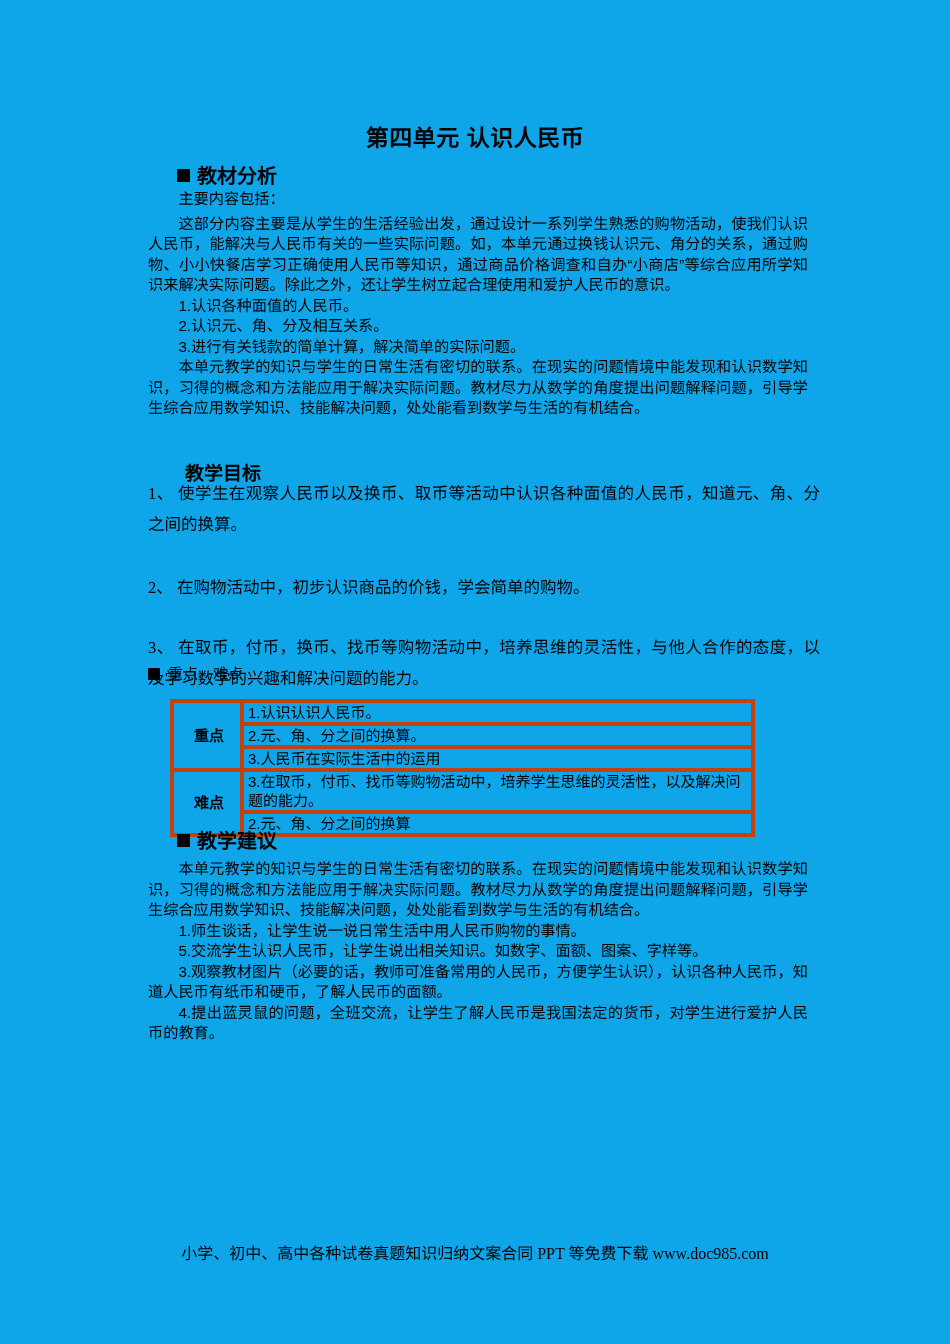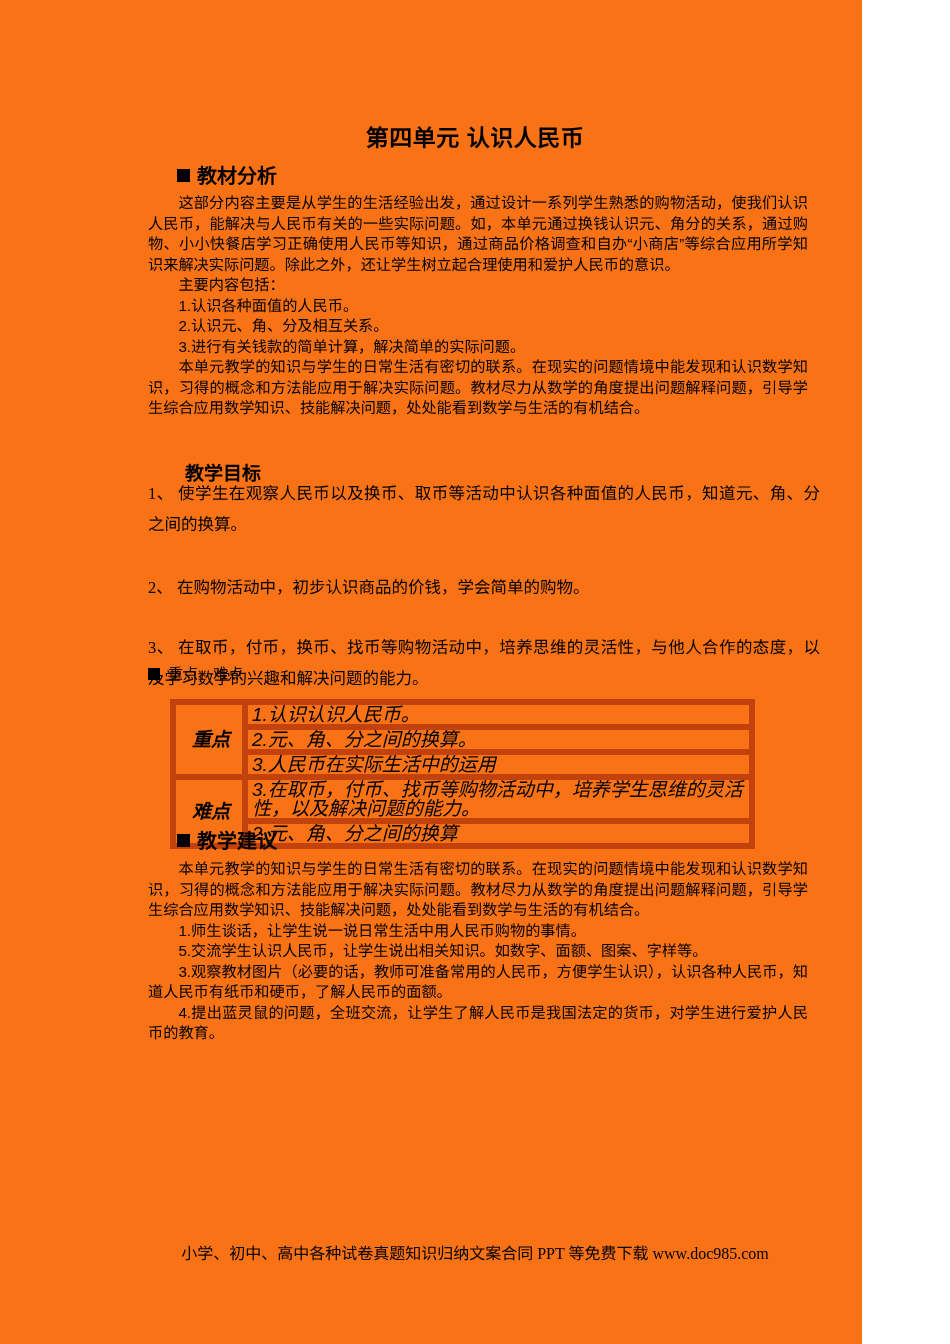--- a/index.html
+++ b/index.html
@@ -3,23 +3,23 @@
 <meta charset="utf-8">
 <title>第四单元 认识人民币</title>
 <style>
   html, body {
     margin: 0;
     padding: 0;
     background: #ffffff;
   }
   .page {
     position: relative;
-    width: 862px;
+    width: 950px;
     height: 1344px;
-    background: #f97316;
+    background: #0ea5e9;
     overflow: hidden;
     font-family: "Liberation Sans", "DejaVu Sans", sans-serif;
     color: #000000;
     -webkit-font-smoothing: none;
   }
 
   
   .doc-title {
     position: absolute;
     left: 0;
@@ -107,28 +107,27 @@
     left: 170px;
     top: 699px;
     width: 585px;
   }
   table.kv {
     border-collapse: collapse;
     width: 100%;
     table-layout: fixed;
   }
   table.kv td {
-    border: 6px solid #c2410c;
+    border: 4px solid #c2410c;
     padding: 0 0 0 4px;
     font-family: "Liberation Sans", "DejaVu Sans", sans-serif;
-    font-size: 19px;
+    font-size: 15px;
     line-height: 19px;
     vertical-align: middle;
     height: 19px;
-    font-style: italic;
   }
   td.lbl {
     width: 62px;
     text-align: center;
     font-family: "Liberation Sans", "DejaVu Sans", sans-serif;
     font-size: 15px;
     font-weight: bold;
     padding-left: 0;
   }
   td.two-line {
@@ -154,22 +153,22 @@
 <body>
 
 <div class="page">
 
   <div class="doc-title">第四单元 认识人民币</div>
 
   <div class="col" style="top:163px;">
     <div class="h-section">
       <span class="bullet"></span><span>教材分析</span>
     </div>
+    <p class="p-hei indent2">主要内容包括：</p>
     <p class="p-hei indent2" style="margin-top:4px;">这部分内容主要是从学生的生活经验出发，通过设计一系列学生熟悉的购物活动，使我们认识人民币，能解决与人民币有关的一些实际问题。如，本单元通过换钱认识元、角分的关系，通过购物、小小快餐店学习正确使用人民币等知识，通过商品价格调查和自办“小商店”等综合应用所学知识来解决实际问题。除此之外，还让学生树立起合理使用和爱护人民币的意识。</p>
-    <p class="p-hei indent2">主要内容包括：</p>
     <p class="p-hei indent2">1.认识各种面值的人民币。</p>
     <p class="p-hei indent2">2.认识元、角、分及相互关系。</p>
     <p class="p-hei indent2">3.进行有关钱款的简单计算，解决简单的实际问题。</p>
     <p class="p-hei indent2">本单元教学的知识与学生的日常生活有密切的联系。在现实的问题情境中能发现和认识数学知识，习得的概念和方法能应用于解决实际问题。教材尽力从数学的角度提出问题解释问题，引导学生综合应用数学知识、技能解决问题，处处能看到数学与生活的有机结合。</p>
   </div>
 
   <div class="col" style="top:461px;">
     <div class="h-plain" style="padding-left:37px;">教学目标</div>
   </div>
 

